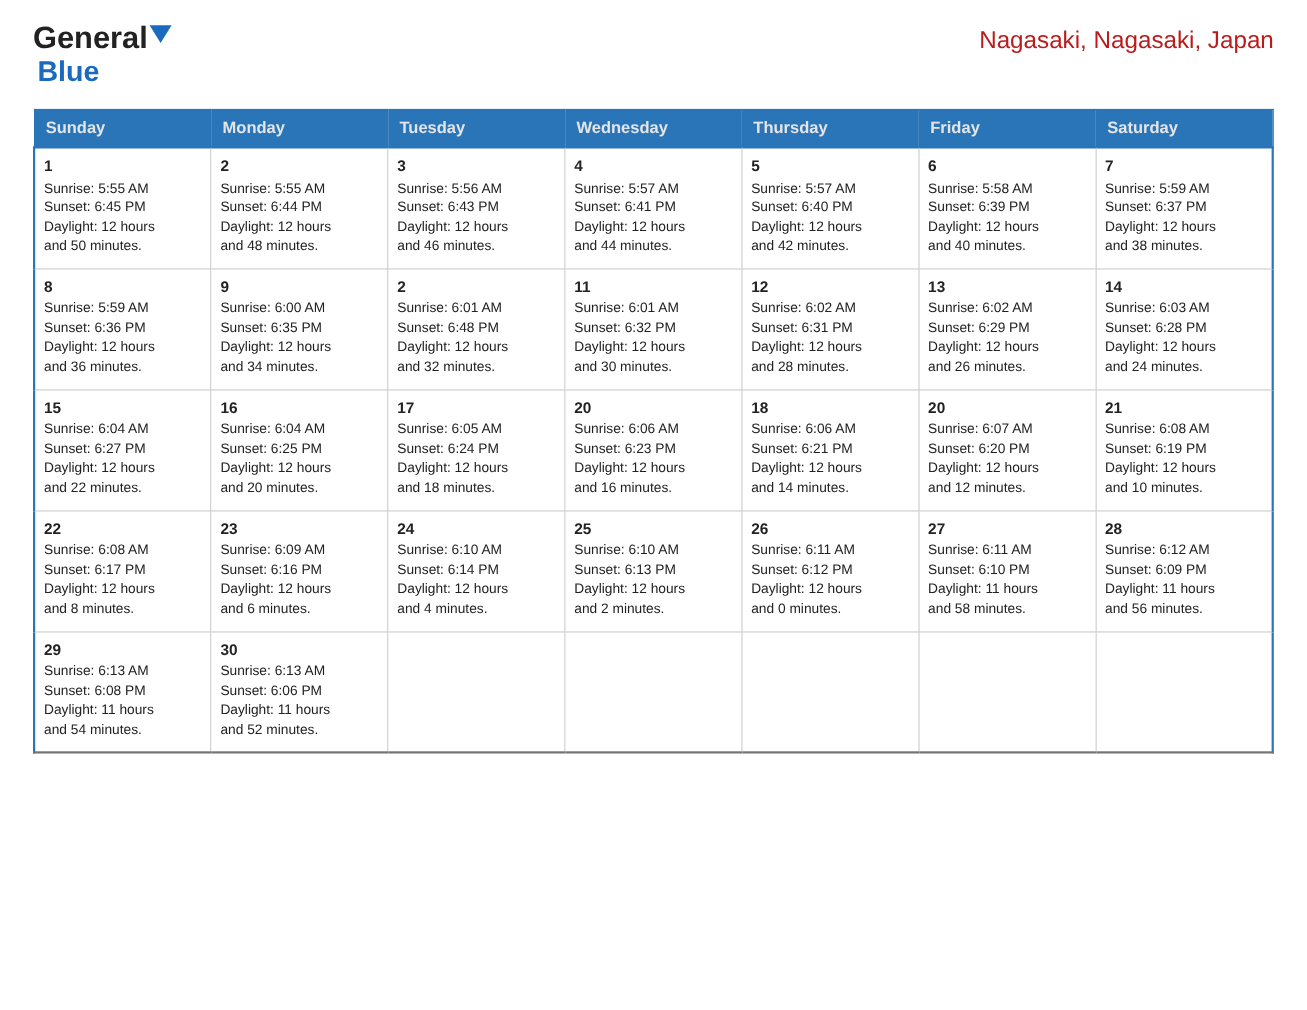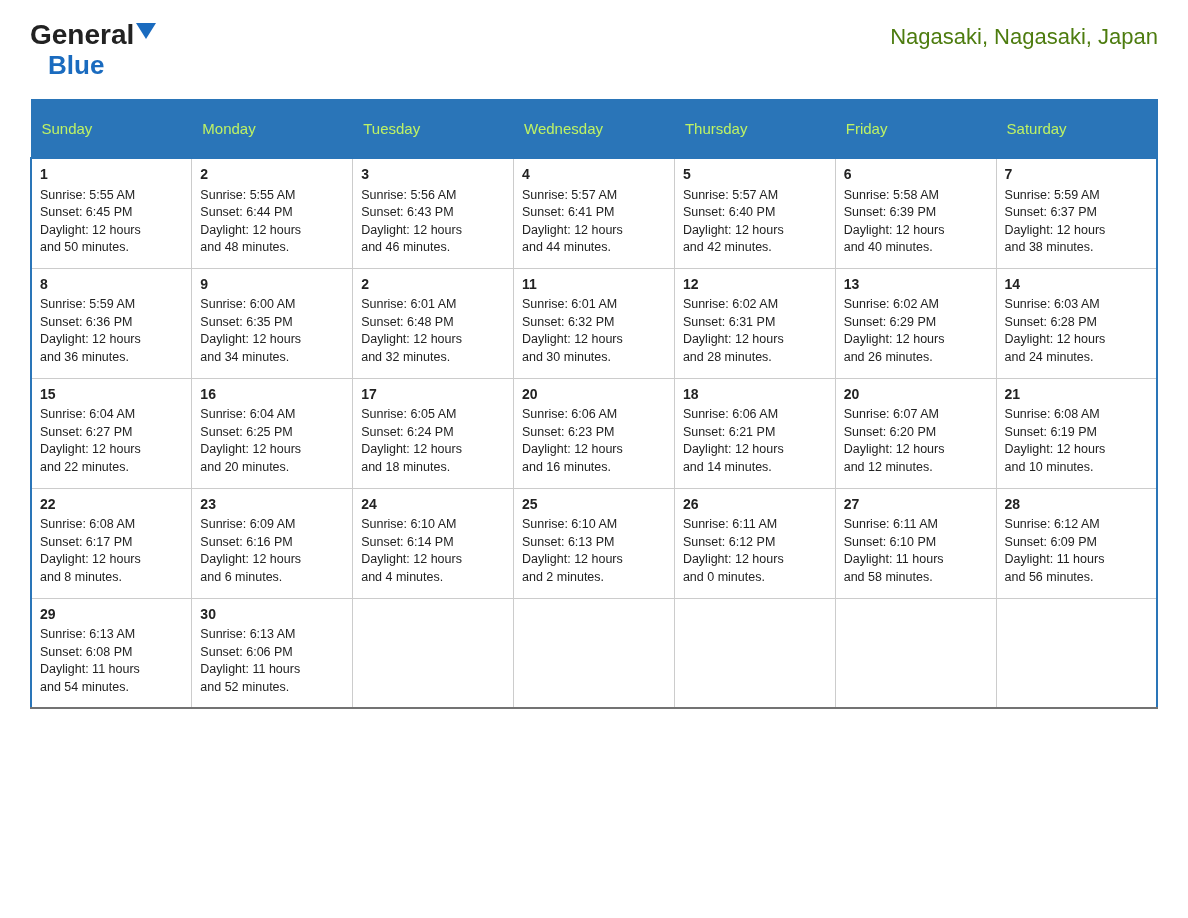--- a/index.html
+++ b/index.html
@@ -44,34 +44,34 @@
       text-align: right;
     }
     .month-title {
       font-size: 52px;
       font-weight: bold;
       color: #222;
       line-height: 1.1;
     }
     .location-title {
       font-size: 22px;
-      color: #4d7c0f;
+      color: #b91c1c;
       margin-top: 4px;
     }
     table {
       width: 100%;
       border-collapse: collapse;
       table-layout: fixed;
     }
     thead th {
       background-color: #2a75b8;
-      color: #bef264;
+      color: #e5e5e5;
       font-size: 15px;
-      font-weight: normal;
-      padding: 20px 10px;
+      font-weight: bold;
+      padding: 8px 10px;
       text-align: left;
       border: 1px solid #2a75b8;
     }
     tbody td {
       border: 1px solid #ccc;
       vertical-align: top;
       padding: 6px 8px;
       font-size: 12.5px;
       line-height: 1.4;
       height: 110px;
@@ -100,21 +100,21 @@
   </style>
 </head>
 <body>
 
 <div class="header">
   <div class="logo">
     <div style="display:flex; align-items:center;">
       <span class="logo-text">General</span>
       <span class="logo-triangle"></span>
     </div>
-    <div style="margin-left:18px;">
+    <div style="margin-left:4px;">
       <span class="logo-text" style="color:#1a6bbf; font-size:26px;">Blue</span>
     </div>
   </div>
   <div class="title-block">
     <div class="location-title">Nagasaki, Nagasaki, Japan</div>
   </div>
 </div>
 
 <table>
   <thead>

